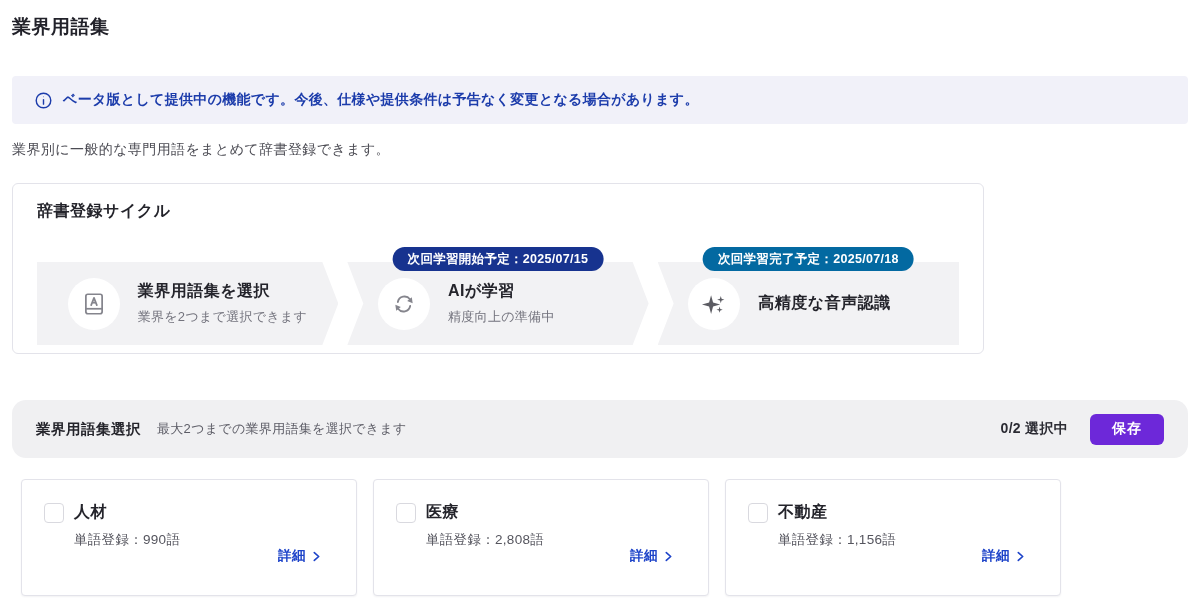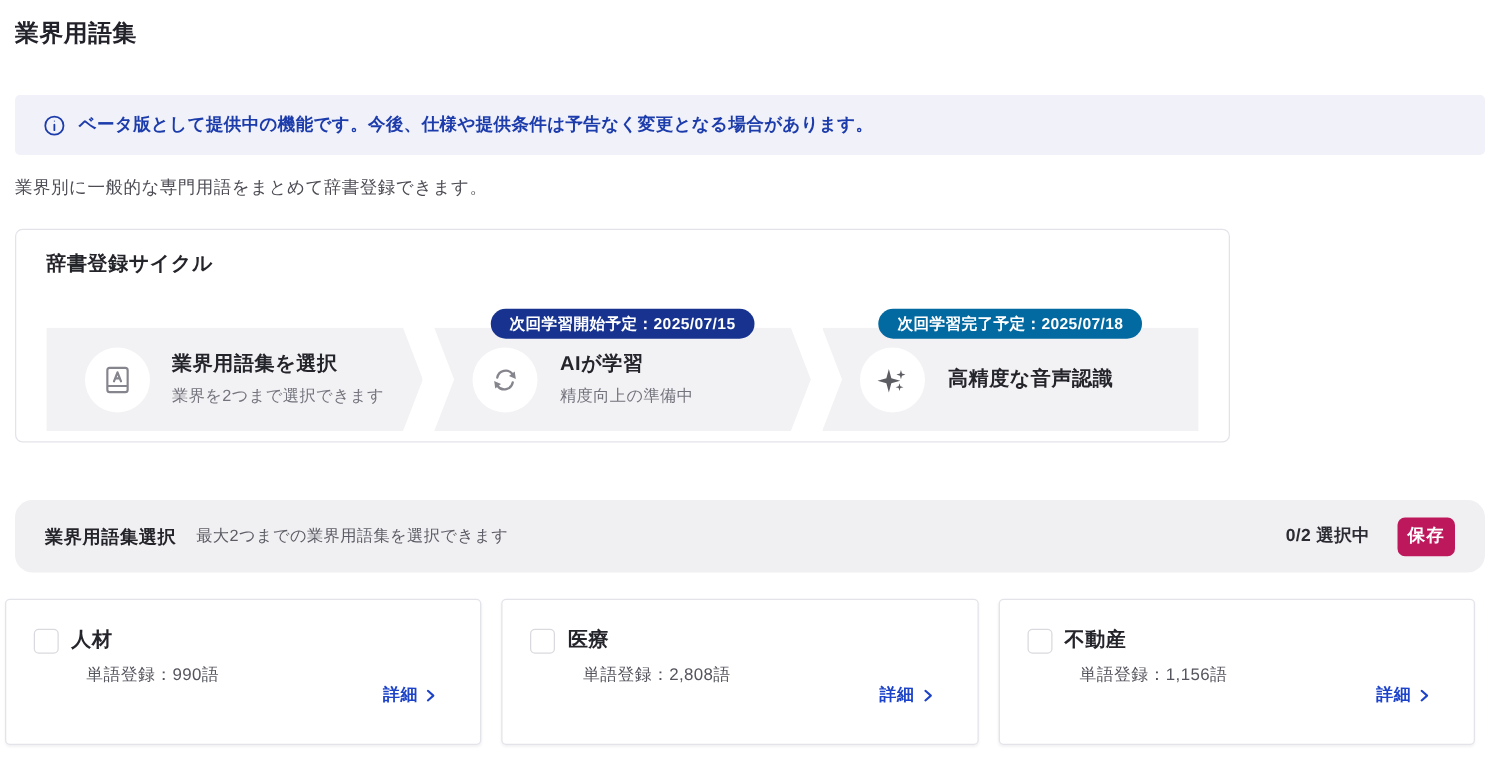--- a/index.html
+++ b/index.html
@@ -39,32 +39,32 @@
     height:24px; line-height:24px; border-radius:12px; padding:0 15px; white-space:nowrap;
     color:#ffffff; font-size:12.5px; font-weight:bold; letter-spacing:.3px; }
   .badge-navy { background:#17338f;text-align:right; }
   .badge-teal { background:#0369a1; }
 
   .selection-bar { top:400px; left:12px; width:1176px; height:58px; background:#f0f0f2; border-radius:14px;
     display:flex; align-items:center; padding:0 24px; }
   .sel-title { font-size:14.5px; font-weight:bold; color:#24242b; letter-spacing:.5px; }
   .sel-sub { margin-left:16px; font-size:13px; color:#5c5c66; letter-spacing:.3px; }
   .sel-count { margin-left:auto; font-size:14px; font-weight:bold; color:#2b2b33; letter-spacing:.3px; }
-  .save-btn { margin-left:22px; height:31px; padding:0 8px; background:#be185d; color:#fff;
+  .save-btn { margin-left:22px; height:31px; padding:0 22px; background:#6d28d9; color:#fff;
     border:none; border-radius:6px; font-size:14px; font-weight:bold; letter-spacing:1px;
     font-family:inherit; cursor:pointer; }
 
-  .cards-row { top:479px; left:4px; width:1176px; display:flex; gap:16px;border-radius:18px; }
+  .cards-row { top:479px; left:21px; width:1040px; display:flex; gap:16px;border-radius:18px; }
   .g-card { flex:1 1 0; height:117px; background:#fff; border:1px solid #e3e3ea; border-radius:4px;
     box-shadow:0 1px 2px rgba(30,30,60,.06); padding:22px 24px 14px 22px; position:relative; }
   .g-head { display:flex; align-items:center; gap:10px; }
   .g-check { appearance:none; -webkit-appearance:none; width:20px; height:20px; margin:0;
     border:1.5px solid #d9d9df; border-radius:4px; background:#fff; cursor:pointer; }
   .g-name { font-size:16px; font-weight:bold; color:#24242b; letter-spacing:.5px; }
-  .g-count { margin-top:8px; margin-left:42px; font-size:13.5px; color:#55555e; letter-spacing:.3px; }
+  .g-count { margin-top:8px; margin-left:30px; font-size:13.5px; color:#55555e; letter-spacing:.3px; }
   .g-detail { position:absolute; right:34px; bottom:30px; display:flex; align-items:center; gap:5px;
     text-decoration:none; color:#1d43c9; font-size:13.5px; font-weight:bold; letter-spacing:.5px; cursor:pointer; }
 
   svg { display:block; }
 </style>
 </head>
 <body>
 
 <h1 class="abs page-title">業界用語集</h1>
 

